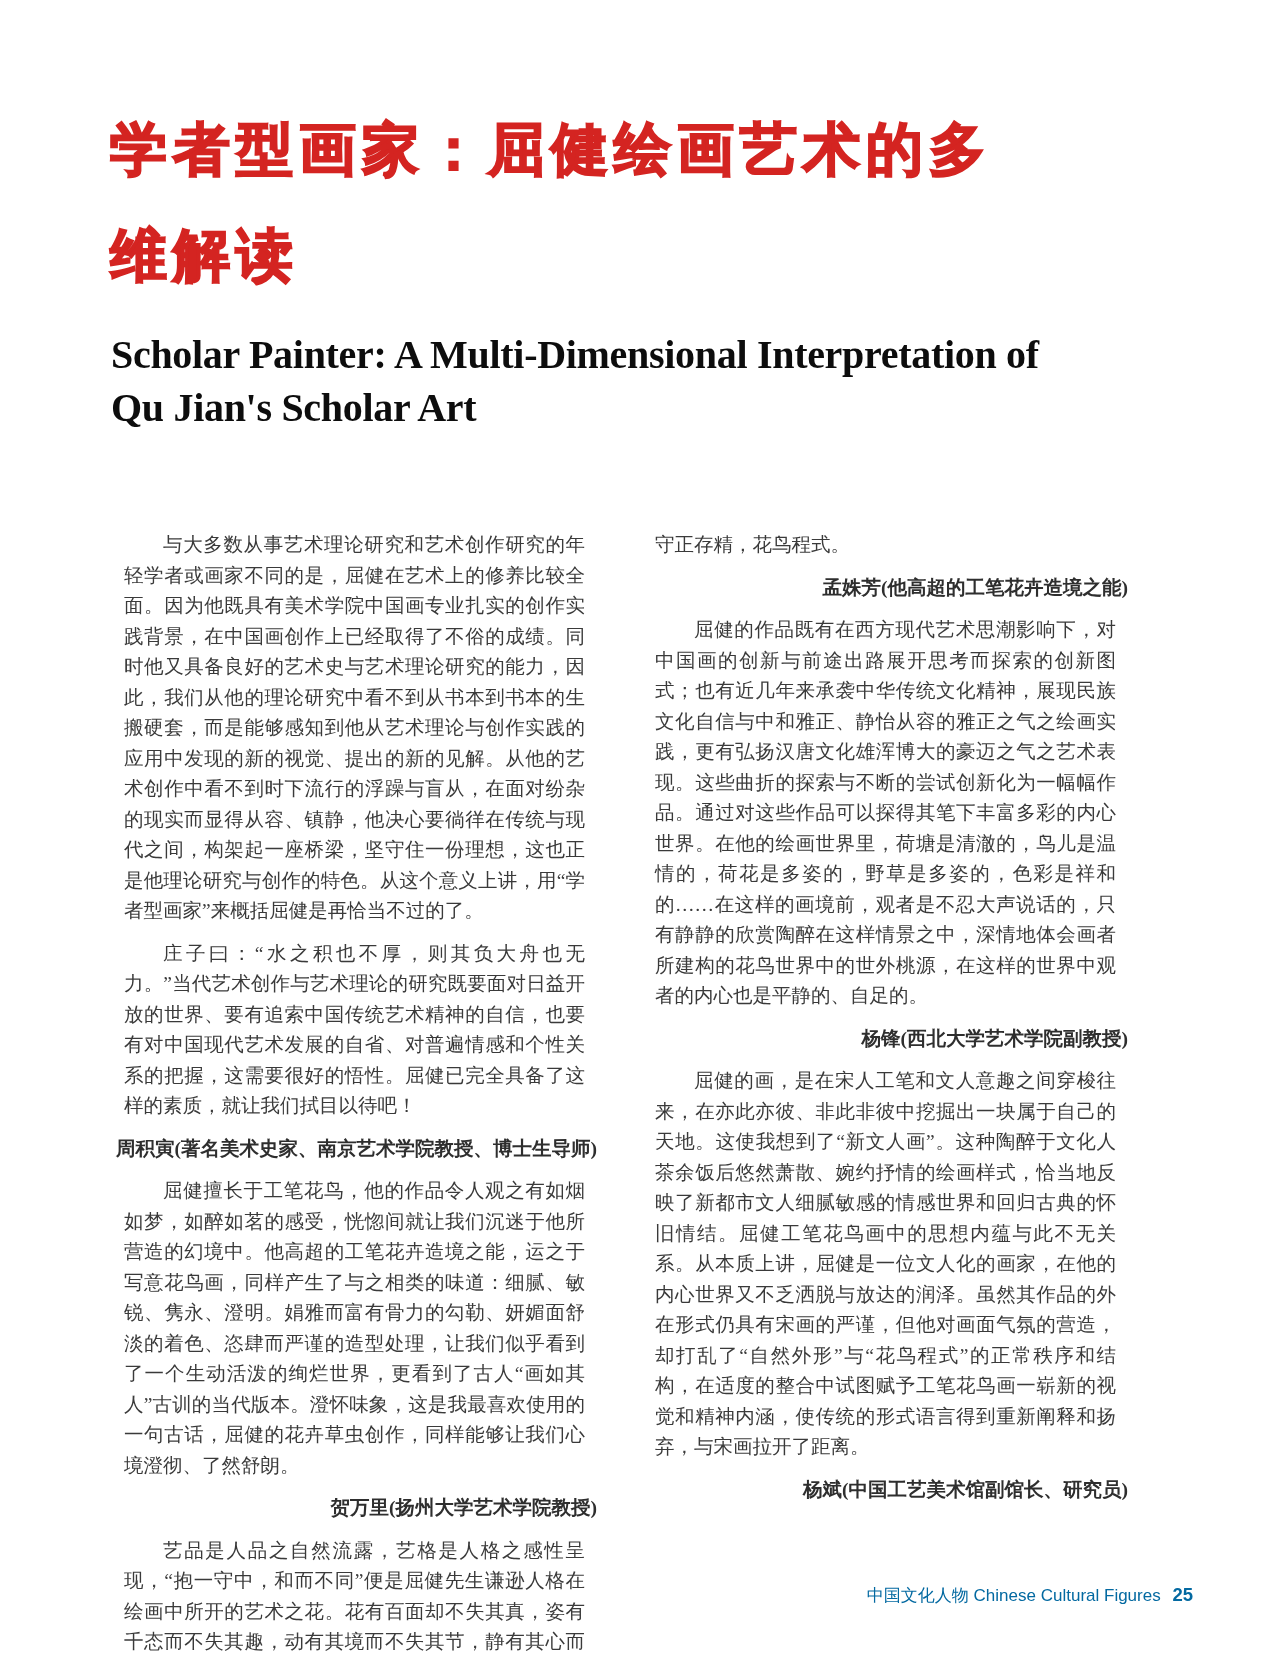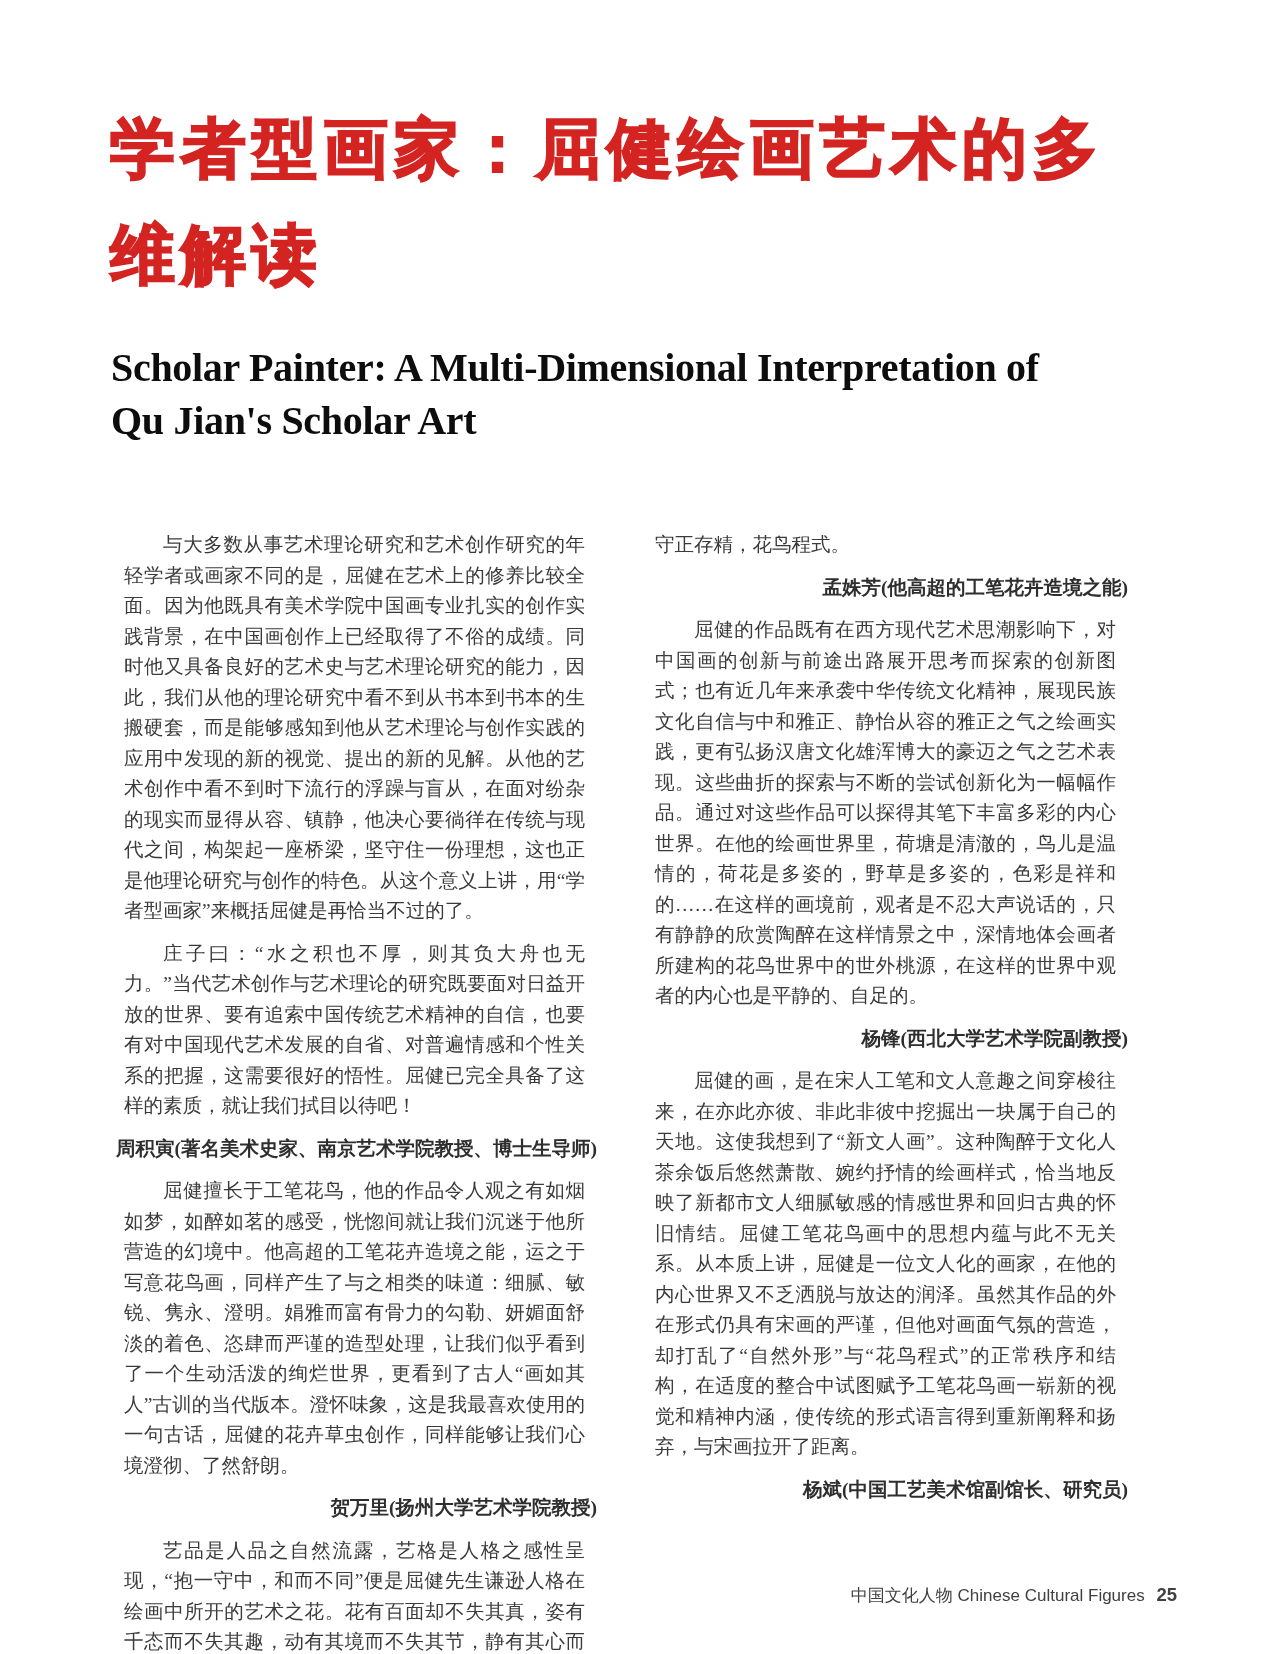--- a/index.html
+++ b/index.html
@@ -16,29 +16,29 @@
     font-family: "Liberation Serif", serif;
   }
   .title-cn {
     position: absolute;
     left: 110px;
     top: 96px;
     width: 1080px;
     color: #d42421;
     font-family: "Liberation Sans", sans-serif;
     font-weight: 900;
-    font-size: 65px;
+    font-size: 57px;
     line-height: 106px;
     letter-spacing: 6px;
     -webkit-text-stroke: 2px #d42421;
   }
   .title-en {
     position: absolute;
     left: 111px;
-    top: 341px;
+    top: 328px;
     width: 1070px;
     color: #0d0d0d;
     font-family: "Liberation Serif", serif;
     font-weight: 700;
     font-size: 40px;
     line-height: 53px;
     letter-spacing: -0.3px;
   }
   .columns {
     position: absolute;
@@ -65,22 +65,22 @@
   }
   .attribution {
     margin: 0;
     text-align: right;
     font-weight: 700;
     color: #2e2e2e;
   }
   .footer {
     position: absolute;
     top: 1584px;
-    right: 93px;
-    color: #404040;
+    right: 77px;
+    color: #0369a1;
     font-family: "Liberation Sans", sans-serif;
     font-size: 17px;
     line-height: 22px;
     white-space: nowrap;
   }
   .footer .pageno {
     font-weight: 700;
     font-size: 18.5px;
     margin-left: 7px;
   }

